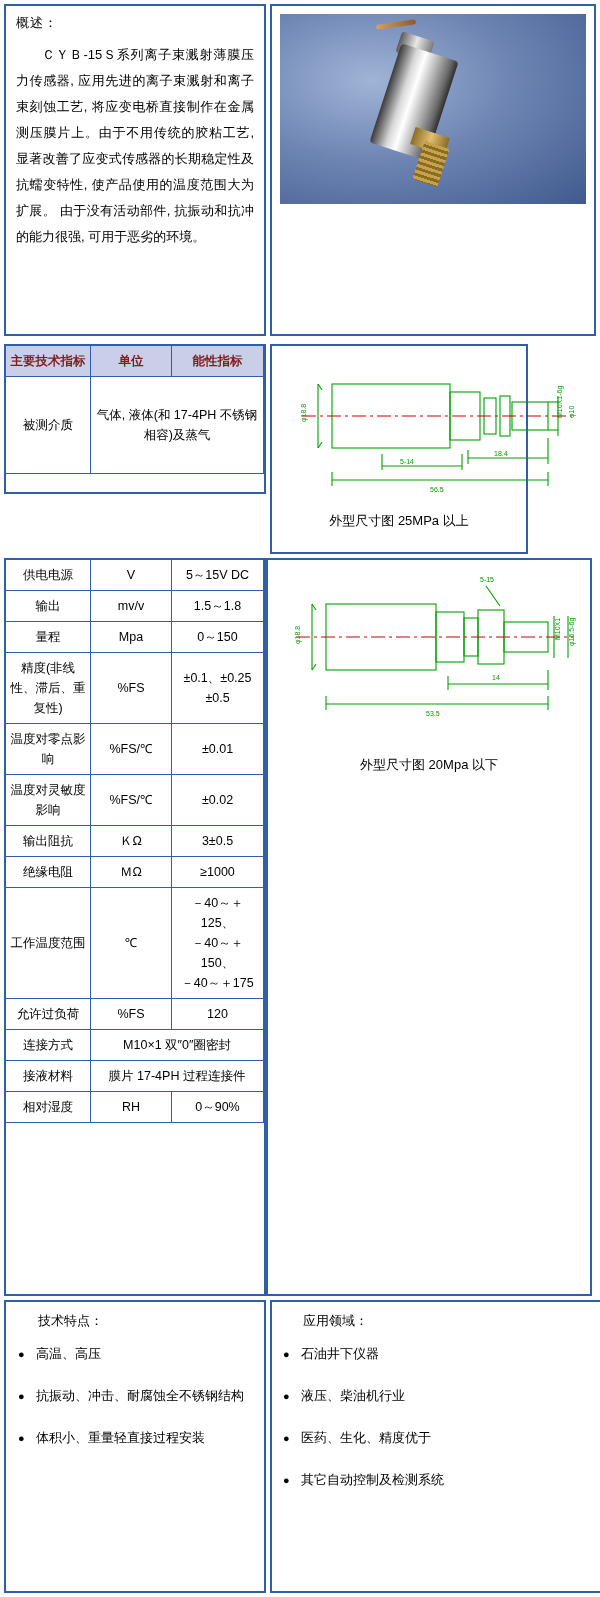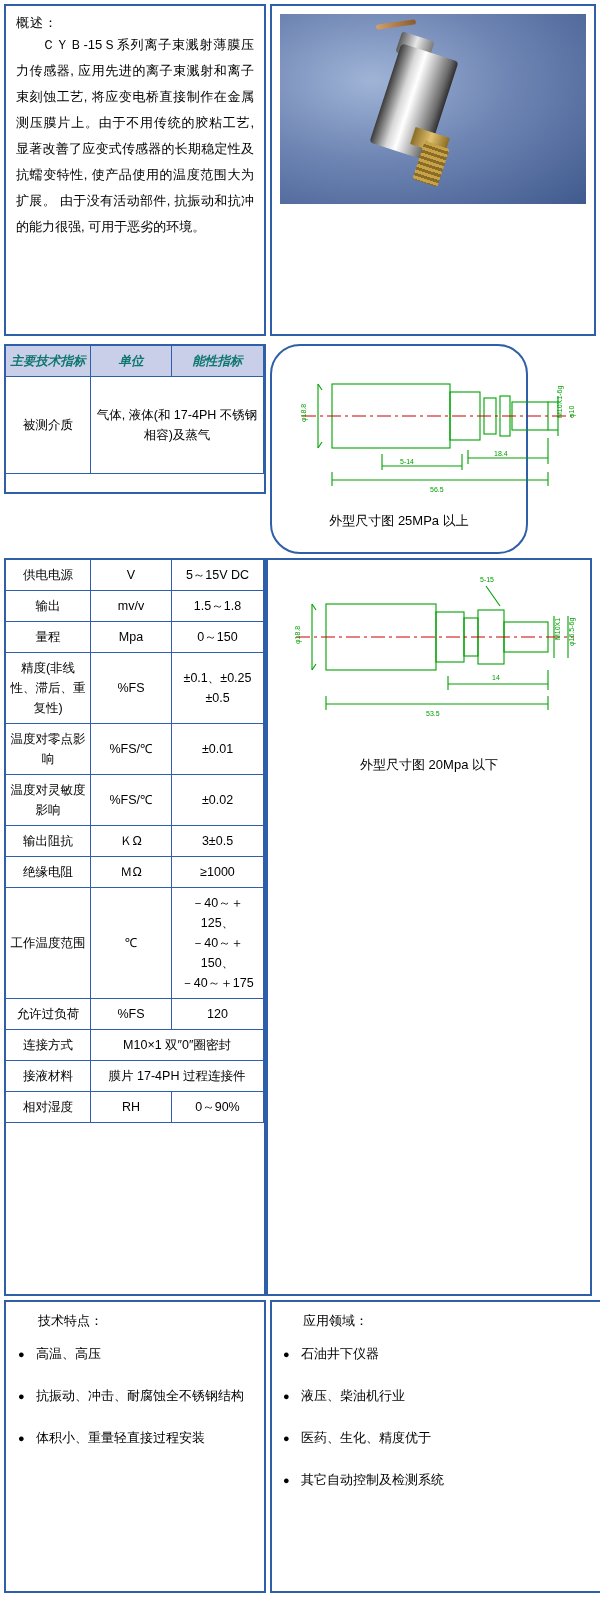--- a/index.html
+++ b/index.html
@@ -27,20 +27,21 @@
     background: #ffffff;
   }
 
   
   #overview-panel {
     left: 4px; top: 4px; width: 262px; height: 332px;
     padding: 8px 10px 0 10px;
   }
   .ov-title {
     font-size: 13px;
+    margin-bottom: 10px;
     letter-spacing: 1px;
   }
   .ov-body {
     font-size: 13px;
     line-height: 26px;
     text-indent: 26px;
     text-align: justify;
   }
 
   
@@ -107,22 +108,21 @@
   table.spec td, table.spec th {
     border: 1px solid #2f5fa8;
     padding: 5px 4px;
     text-align: center;
     vertical-align: middle;
     line-height: 20px;
   }
   table.spec th {
     background: #c9cfe8;
     font-weight: bold;
-    color: #0f766e;
-    font-style: italic;
+    color: #7f1d1d;
   }
 
   #spec-head-panel {
     left: 4px; top: 344px; width: 262px; height: 150px;
     padding: 0;
   }
   #spec-head-panel table.spec td, #spec-head-panel table.spec th {
     border: none;
     border-right: 1px solid #2f5fa8;
     border-bottom: 1px solid #2f5fa8;
@@ -135,21 +135,21 @@
   #spec-main-panel table.spec td {
     border: none;
     border-right: 1px solid #2f5fa8;
     border-bottom: 1px solid #2f5fa8;
   }
   .col1 { width: 76px; }
   .col2 { width: 72px; }
 
   
   #draw1-panel {
-    left: 270px; top: 344px; width: 258px; height: 210px; border-radius: 30px;
+    left: 270px; top: 344px; width: 258px; height: 210px;
   }
   #draw2-panel {
     left: 266px; top: 558px; width: 326px; height: 738px;
   }
   .draw-caption {
     position: absolute;
     width: 100%;
     text-align: center;
     font-size: 13px;
   }

